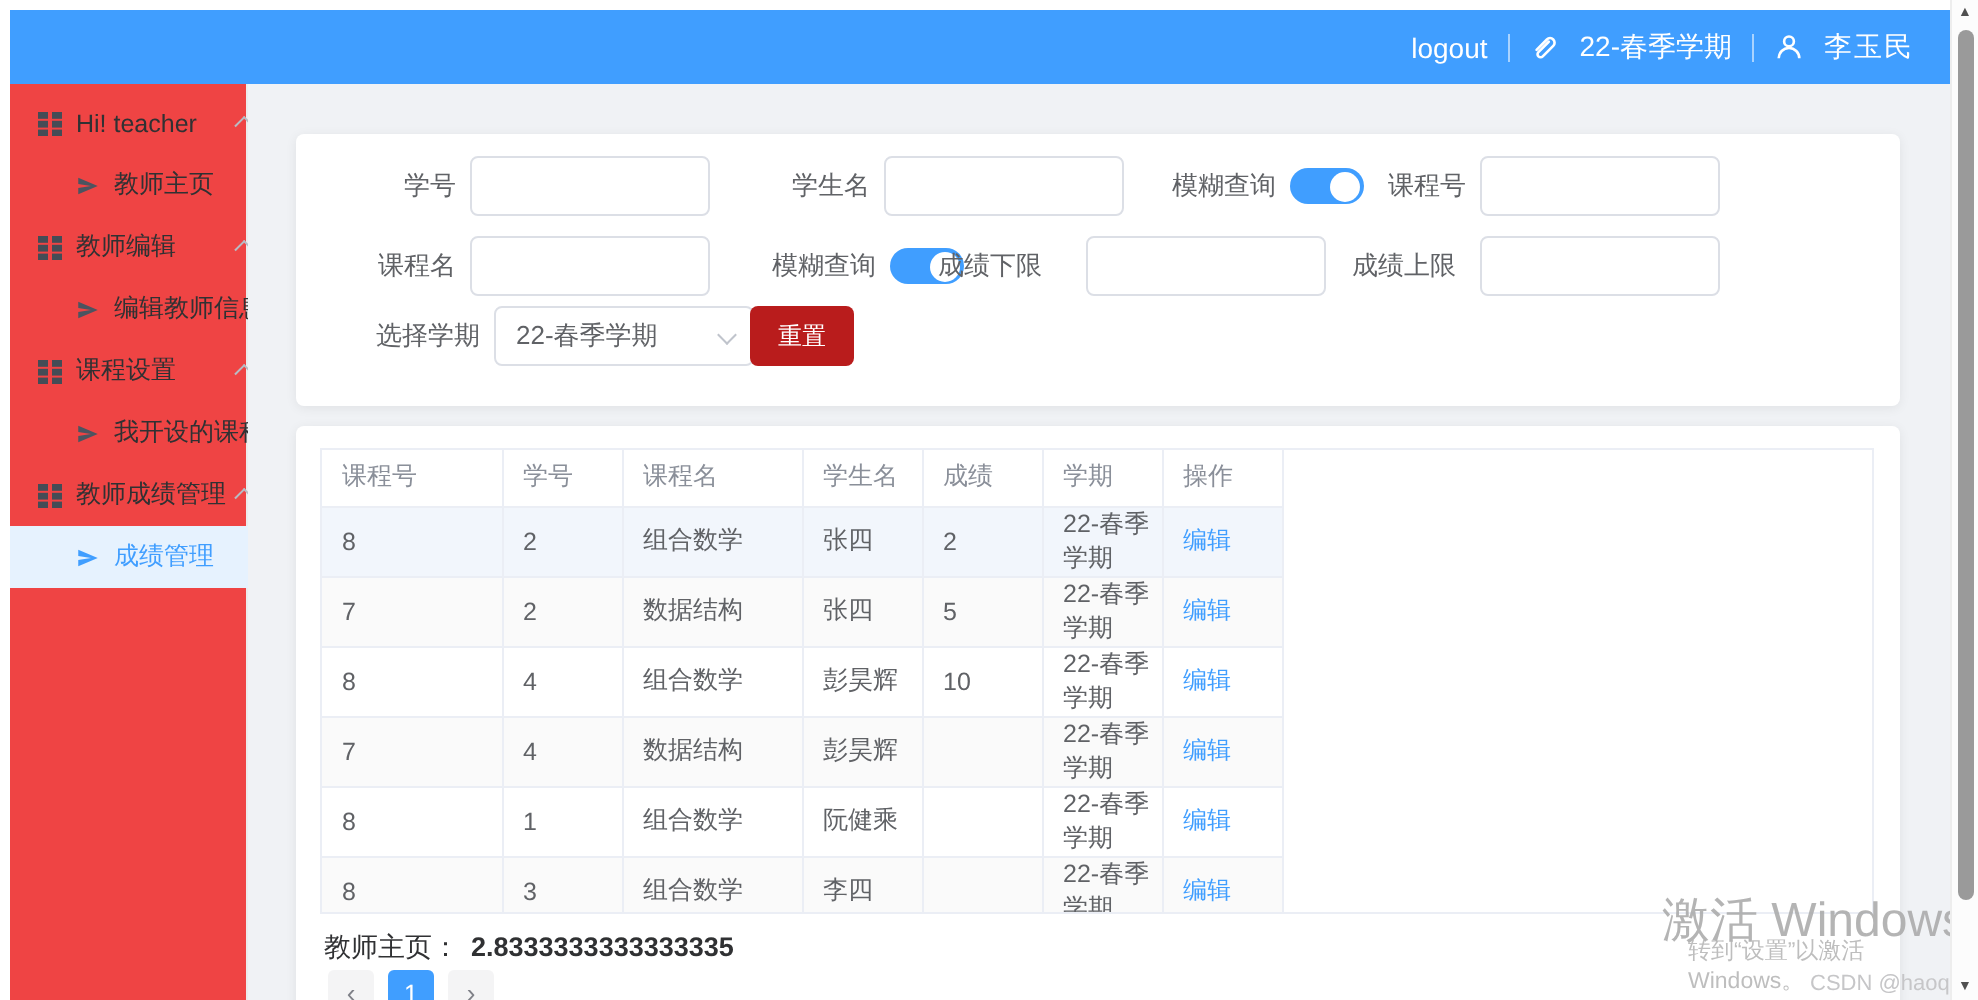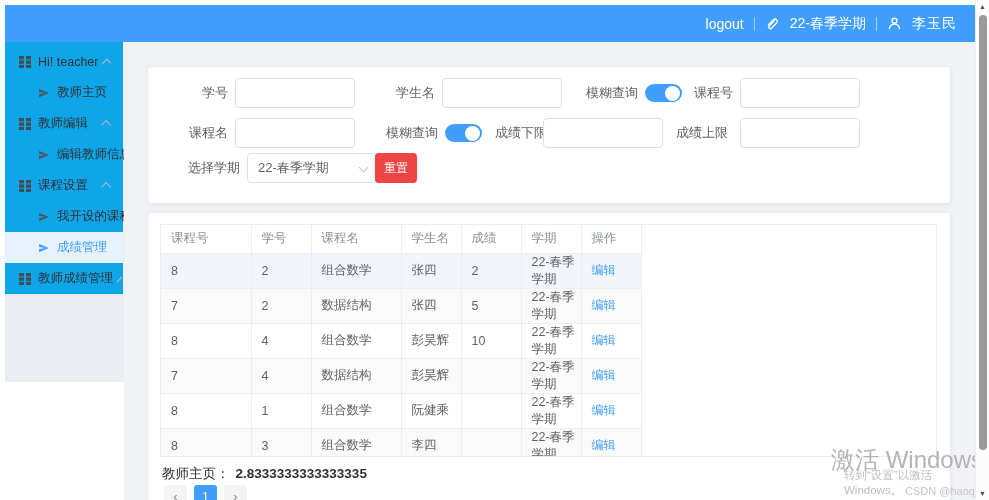--- a/index.html
+++ b/index.html
@@ -17,22 +17,22 @@
 
   
   .scrollbar { position:absolute; right:0; top:0; width:14px; height:500px; background:#fcfcfc;
     border-left:1px solid #ededed; }
   .scrollbar .arrow-up { position:absolute; top:3px; left:3px; font-size:7px; color:#505050; }
   .scrollbar .thumb { position:absolute; top:15px; left:3px; width:8px; height:435px;
     background:#9a9a9a; border-radius:4px; }
   .scrollbar .arrow-down { position:absolute; bottom:3px; left:3px; font-size:7px; color:#505050; }
 
   
-  .sidebar { position:absolute; left:5px; top:42px; width:119px; height:340px; background:#0ea5e9;
-    border-right:1px solid #ececec; display:flex; flex-direction:column; }
+  .sidebar { position:absolute; left:5px; top:42px; width:119px; height:458px; background:#ef4444;
+    border-right:1px solid #ececec; display:flex; }
   .menu { padding-top:4px; }
   .menu-item { height:31px; display:flex; align-items:center; gap:7px; font-size:12.5px;
     color:#303133; cursor:pointer; white-space:nowrap; }
   .menu-item.section { padding-left:14px; }
   .menu-item.sub { padding-left:33px; }
   .menu-item .chev { margin-left:auto; margin-right:12px; width:7px; height:7px;
     border-left:1.5px solid #b8bcc4; border-top:1.5px solid #b8bcc4; transform:rotate(45deg) translateY(2px); }
   .menu-item.active { background:#e6f2fe; color:#409eff; }
   .menu-item svg { flex:0 0 auto; }
   .side-fill { flex:1; background:#e9ecf1; border-top:1px solid #e2e5ea; }
@@ -49,21 +49,21 @@
   .flabel { position:absolute; height:30px; line-height:30px; text-align:right; }
   .finput { position:absolute; height:30px; width:120px; border:1px solid #dcdfe6; border-radius:4px;
     background:#fff; font-size:13px; padding:0 8px; color:#606266; outline:none; }
   .switch { position:absolute; width:37px; height:18px; border-radius:9px; background:#409eff; cursor:pointer; }
   .switch::after { content:""; position:absolute; top:1.5px; right:2px; width:15px; height:15px;
     border-radius:50%; background:#fff; }
   .select { position:absolute; height:30px; width:130px; border:1px solid #dcdfe6; border-radius:4px;
     background:#fff; font-size:13px; color:#606266; line-height:28px; padding:0 24px 0 10px; cursor:pointer; }
   .select .chevd { position:absolute; right:9px; top:10px; width:7px; height:7px;
     border-right:1.5px solid #c0c4cc; border-bottom:1.5px solid #c0c4cc; transform:rotate(45deg); }
-  .btn-reset { position:absolute; height:30px; width:42px; background:#ef4444; color:#fff; border:none;
+  .btn-reset { position:absolute; height:30px; width:52px; background:#b91c1c; color:#fff; border:none;
     border-radius:4px; font-size:12px; cursor:pointer; font-family:inherit; }
 
   
   .table-wrap { position:absolute; left:12px; top:11px; width:777px; height:233px;
     border:1px solid #ebeef5; background:#fff; overflow:hidden; }
   table.grid-table { border-collapse:collapse; table-layout:fixed; width:480px; font-size:12.5px; }
   table.grid-table th { height:28px; text-align:left; padding:0 0 0 10px; color:#8a8f99; font-weight:normal;
     border-right:1px solid #ebeef5; border-bottom:1px solid #ebeef5; background:#fff; }
   table.grid-table td { height:34px; padding:0 0 0 10px; color:#606266;
     border-right:1px solid #ebeef5; border-bottom:1px solid #ebeef5; }
@@ -166,40 +166,40 @@
       </div>
 
       <div class="menu-item sub">
         <svg width="12" height="12" viewBox="0 0 16 16">
           <path d="M1.5 13.5 L14.5 8 L1.5 2.5 L1.5 6.6 L10 8 L1.5 9.4 Z" fill="#4c5460"></path>
         </svg>
         <span>我开设的课程</span>
       </div>
 
 
-      <div class="menu-item sub active">
-        <svg width="12" height="12" viewBox="0 0 16 16">
-          <path d="M1.5 13.5 L14.5 8 L1.5 2.5 L1.5 6.6 L10 8 L1.5 9.4 Z" fill="#409eff"></path>
-        </svg>
-        <span>成绩管理</span>
-      </div>
-
       <div class="menu-item section">
         <svg width="12" height="12" viewBox="0 0 12 12">
           <rect x="0" y="0" width="5" height="3.4" fill="#444c56"></rect>
             <rect x="7" y="0" width="5" height="3.4" fill="#444c56"></rect>
           <rect x="0" y="4.4" width="5" height="3.4" fill="#444c56"></rect>
             <rect x="7" y="4.4" width="5" height="3.4" fill="#444c56"></rect>
           <rect x="0" y="8.8" width="5" height="3.2" fill="#444c56"></rect>
             <rect x="7" y="8.8" width="5" height="3.2" fill="#444c56"></rect>
         </svg>
         <span>教师成绩管理</span>
         <span class="chev"></span>
       </div>
 
+      <div class="menu-item sub active">
+        <svg width="12" height="12" viewBox="0 0 16 16">
+          <path d="M1.5 13.5 L14.5 8 L1.5 2.5 L1.5 6.6 L10 8 L1.5 9.4 Z" fill="#409eff"></path>
+        </svg>
+        <span>成绩管理</span>
+      </div>
+
 
     </div>
     <div class="side-fill"></div>
   </div>
 
   <div class="main">
 
     <div class="card filter">
       <div class="filter-form">
 
@@ -209,21 +209,21 @@
         <input class="finput" style="left: 294px; top: 11px;">
         <span class="flabel" style="left:400px;top:11px;width:90px;">模糊查询</span>
         <span class="switch" style="left:497px;top:17px;"></span>
         <span class="flabel" style="left:505px;top:11px;width:80px;">课程号</span>
         <input class="finput" style="left: 592px; top: 11px;">
 
         <span class="flabel" style="left:0;top:51px;width:80px;">课程名</span>
         <input class="finput" style="left: 87px; top: 51px;">
         <span class="flabel" style="left:200px;top:51px;width:90px;">模糊查询</span>
         <span class="switch" style="left:297px;top:57px;"></span>
-        <span class="flabel" style="left:309px;top:51px;width:90px;">成绩下限</span>
+        <span class="flabel" style="left:283px;top:51px;width:90px;">成绩下限</span>
         <input class="finput" style="left: 395px; top: 51px;">
         <span class="flabel" style="left:500px;top:51px;width:80px;">成绩上限</span>
         <input class="finput" style="left: 592px; top: 51px;">
 
         <span class="flabel" style="left:0;top:86px;width:92px;text-align:right;">选择学期</span>
         <div class="select" style="left:99px;top:86px;">
           <span>22-春季学期</span>
           <span class="chevd"></span>
         </div>
         <button class="btn-reset" style="left:227px;top:86px;">重置</button>

